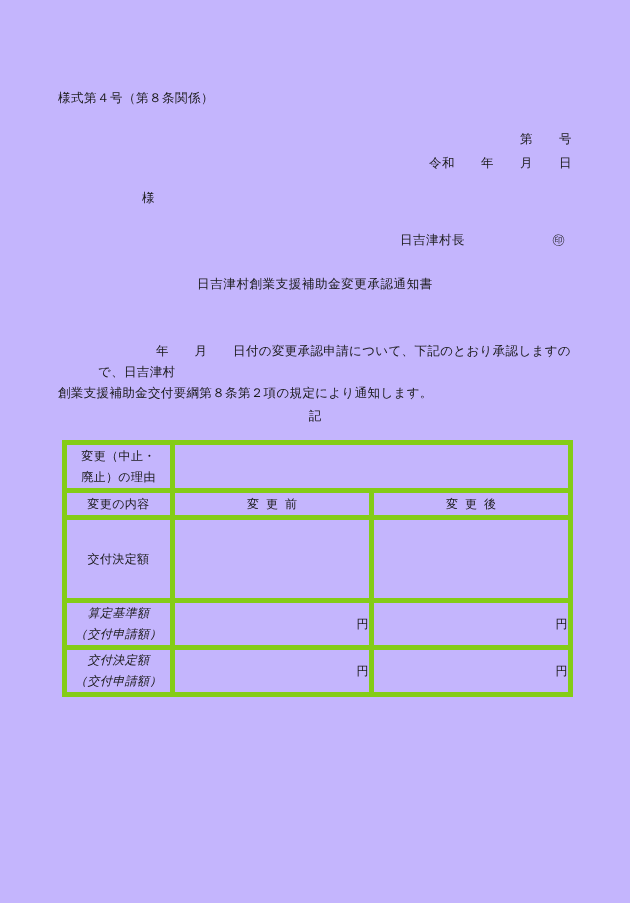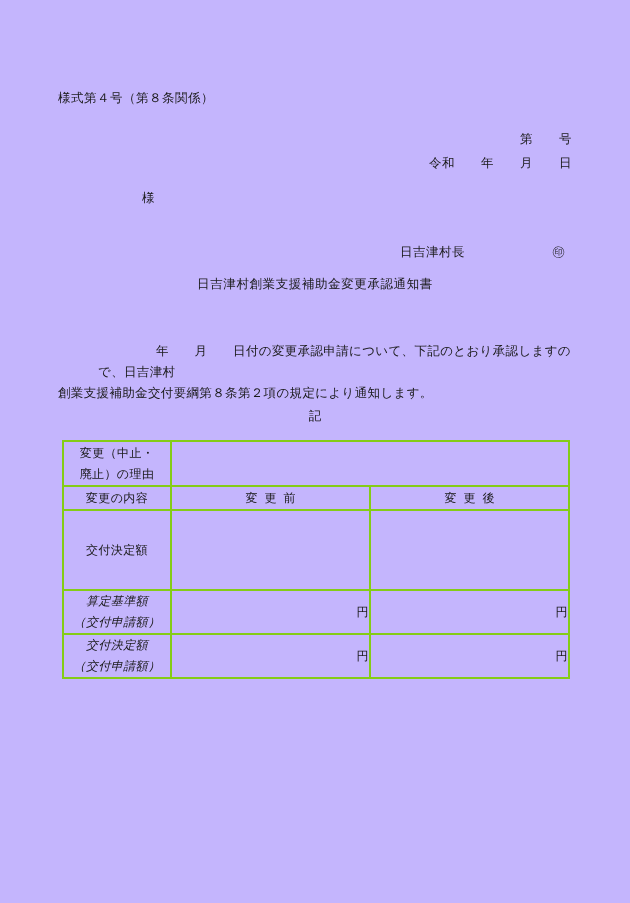--- a/index.html
+++ b/index.html
@@ -49,21 +49,21 @@
     letter-spacing: 0.5px;
   }
   .addressee {
     left: 142px;
     top: 190px;
     font-size: 12.5px;
     letter-spacing: 0.5px;
   }
   .issuer-row {
     left: 0;
-    top: 244px;
+    top: 232px;
     width: 575px;
     font-size: 12.5px;
     letter-spacing: 0.5px;
   }
   .issuer-name {
     position: absolute;
     left: 400px;
     top: 0;
   }
   .seal-mark {
@@ -108,21 +108,21 @@
   
   .form-table {
     position: absolute;
     left: 62px;
     top: 440px;
     width: 506px;
     border-collapse: collapse;
     table-layout: fixed;
   }
   .form-table td {
-    border: 2px solid #84cc16;
+    border: 5px solid #84cc16;
     font-size: 12px;
     letter-spacing: 0.4px;
     padding: 0;
     vertical-align: middle;
   }
   .col-label { width: 108px; }
   .col-before { width: 199px; }
   .col-after  { width: 199px; }
 
   .cell-label {

